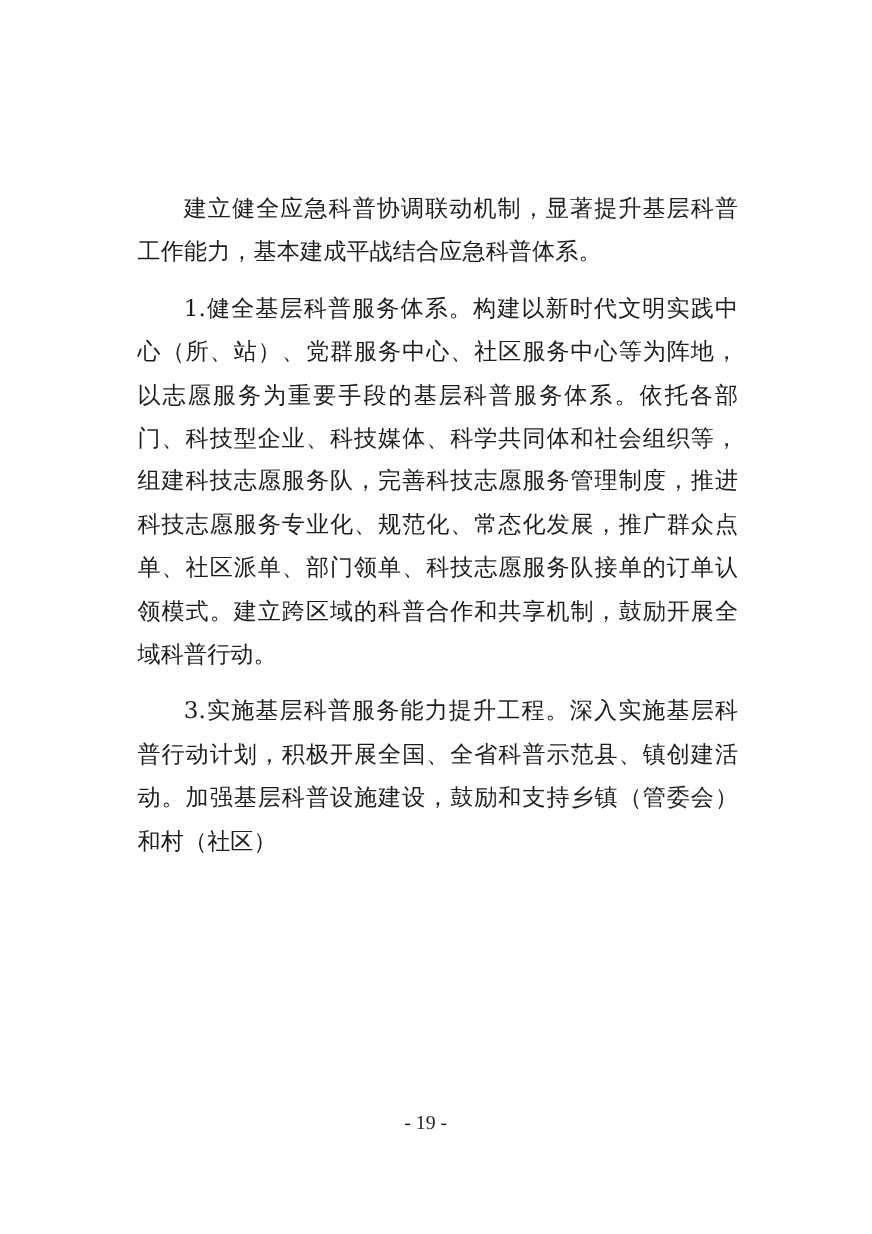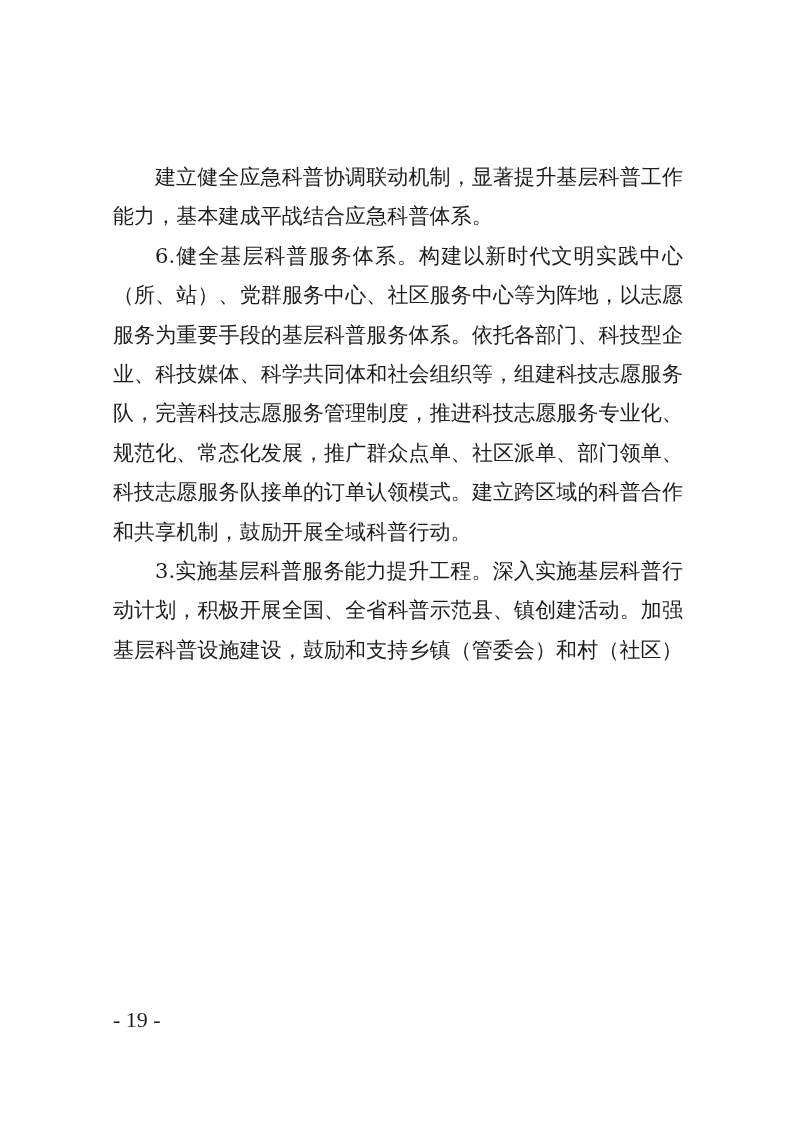--- a/index.html
+++ b/index.html
@@ -16,46 +16,46 @@
     font-family: "DejaVu Serif", "Liberation Serif", serif;
     color: #1d1d1d;
   }
   .doc-body {
     position: absolute;
     top: 158px;
     left: 113px;
     width: 570px;
   }
   .doc-body p {
-    margin: 0;
+    margin: 12px;
     font-size: 21px;
     line-height: 39.4px;
     letter-spacing: 0.1px;
     text-align: justify;
     text-justify: inter-ideograph;
     text-indent: 2em;
     word-break: break-all;
   }
   .page-number {
     position: absolute;
     top: 1008px;
     left: 113px;
     width: 570px;
-    text-align: left;
+    text-align: center;
     padding-right: 22px;
     box-sizing: border-box;
     font-family: "Liberation Serif", "DejaVu Serif", serif;
-    font-size: 22px;
+    font-size: 18px;
     line-height: 24px;
     color: #1d1d1d;
   }
 </style>
 </head>
 <body>
 
 <div class="page">
   <div class="doc-body">
     <p>建立健全应急科普协调联动机制，显著提升基层科普工作能力，基本建成平战结合应急科普体系。</p>
-    <p>6.健全基层科普服务体系。构建以新时代文明实践中心（所、站）、党群服务中心、社区服务中心等为阵地，以志愿服务为重要手段的基层科普服务体系。依托各部门、科技型企业、科技媒体、科学共同体和社会组织等，组建科技志愿服务队，完善科技志愿服务管理制度，推进科技志愿服务专业化、规范化、常态化发展，推广群众点单、社区派单、部门领单、科技志愿服务队接单的订单认领模式。建立跨区域的科普合作和共享机制，鼓励开展全域科普行动。</p>
+    <p>1.健全基层科普服务体系。构建以新时代文明实践中心（所、站）、党群服务中心、社区服务中心等为阵地，以志愿服务为重要手段的基层科普服务体系。依托各部门、科技型企业、科技媒体、科学共同体和社会组织等，组建科技志愿服务队，完善科技志愿服务管理制度，推进科技志愿服务专业化、规范化、常态化发展，推广群众点单、社区派单、部门领单、科技志愿服务队接单的订单认领模式。建立跨区域的科普合作和共享机制，鼓励开展全域科普行动。</p>
     <p>3.实施基层科普服务能力提升工程。深入实施基层科普行动计划，积极开展全国、全省科普示范县、镇创建活动。加强基层科普设施建设，鼓励和支持乡镇（管委会）和村（社区）</p>
   </div>
   <div class="page-number">- 19 -</div>
 </div>
 
 </body></html>

